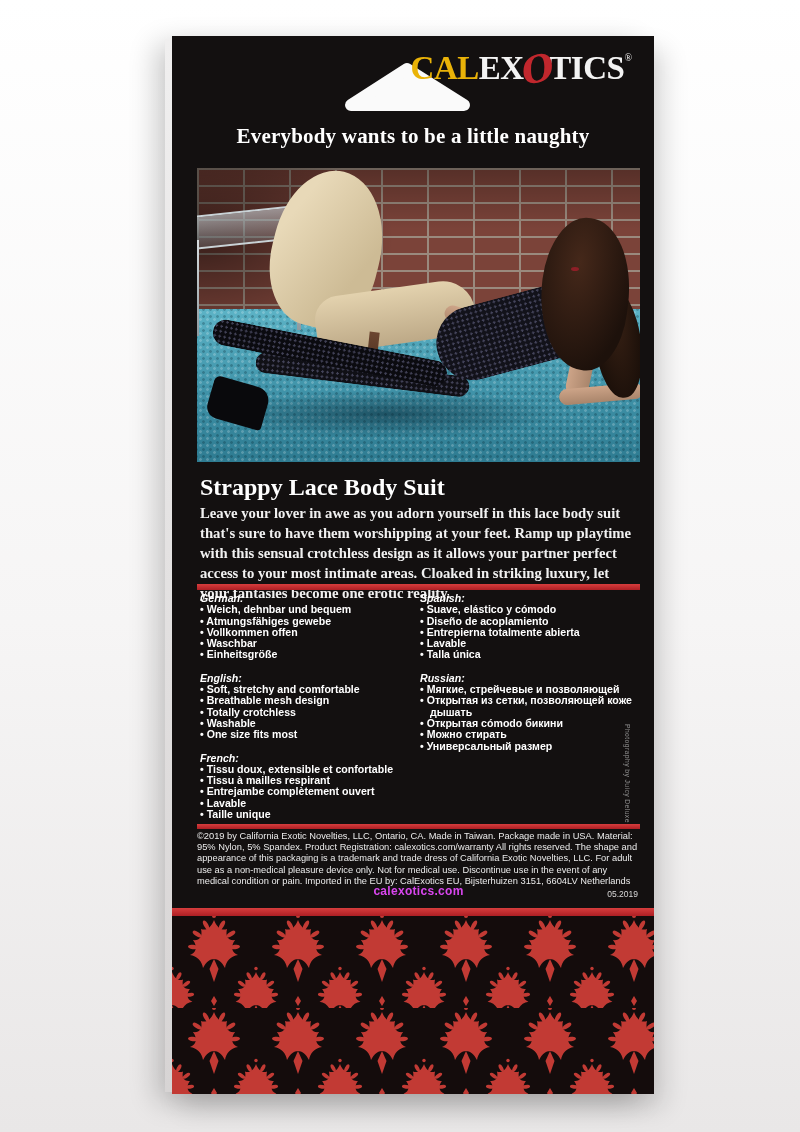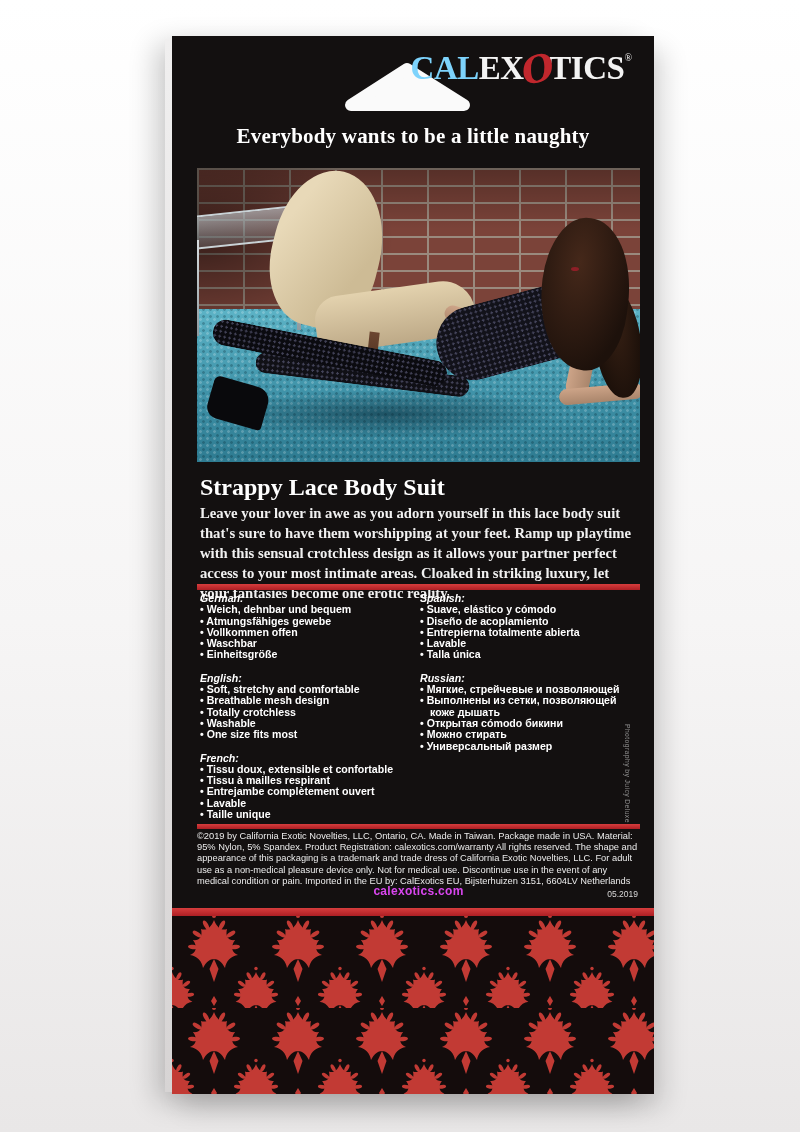--- a/index.html
+++ b/index.html
@@ -12,21 +12,21 @@
          background:#131010; box-shadow:-16px 8px 26px rgba(0,0,0,.20), 10px 14px 24px rgba(0,0,0,.14); }
   .box-side { position:absolute; left:-7px; top:3px; width:7px; height:1053px;
               background:linear-gradient(180deg,#f0efef,#d7d4d4); }
 
   .hangtab { position:absolute; left:168px; top:24px; width:135px; height:54px; }
 
   
   .logo { position:absolute; top:8px; left:0; right:22px; text-align:right;
           font-family:"Liberation Serif", serif; font-weight:bold; color:#f3f3f3;
           font-size:33px; letter-spacing:-.5px; }
-  .logo .red { color:#7dd3fc; }
+  .logo .red { color:#eab308; }
   .logo .o-script { display:inline-block; color:#c1272d; font-style:italic;
           font-family:"DejaVu Serif", serif; font-size:37px; margin:0 -3px;
           transform:rotate(-12deg) translateY(3px); }
   .logo sup { font-size:10px; font-weight:normal; vertical-align:18px; letter-spacing:0; }
 
   .tagline { position:absolute; top:88px; left:0; width:100%; text-align:center;
              font-family:"Liberation Serif", serif; font-weight:bold; color:#fff;
              font-size:21px; letter-spacing:.2px; }
 
   
@@ -228,21 +228,21 @@
           <li>Diseño de acoplamiento</li>
           <li>Entrepierna totalmente abierta</li>
           <li>Lavable</li>
           <li>Talla única</li>
         </ul>
       </div>
       <div class="feat">
         <div class="feat-h">Russian:</div>
         <ul>
           <li>Мягкие, стрейчевые и позволяющей</li>
-          <li>Выполнены из сетки, позволяющей коже дышать</li>
+          <li>Открытая из сетки, позволяющей коже дышать</li>
           <li>Открытая cómodo бикини</li>
           <li>Можно стирать</li>
           <li>Универсальный размер</li>
         </ul>
       </div>
     </div>
 
     <div class="credit">Photography by Juicy Deluxe</div>
 
     <div class="redbar rb2"></div>

